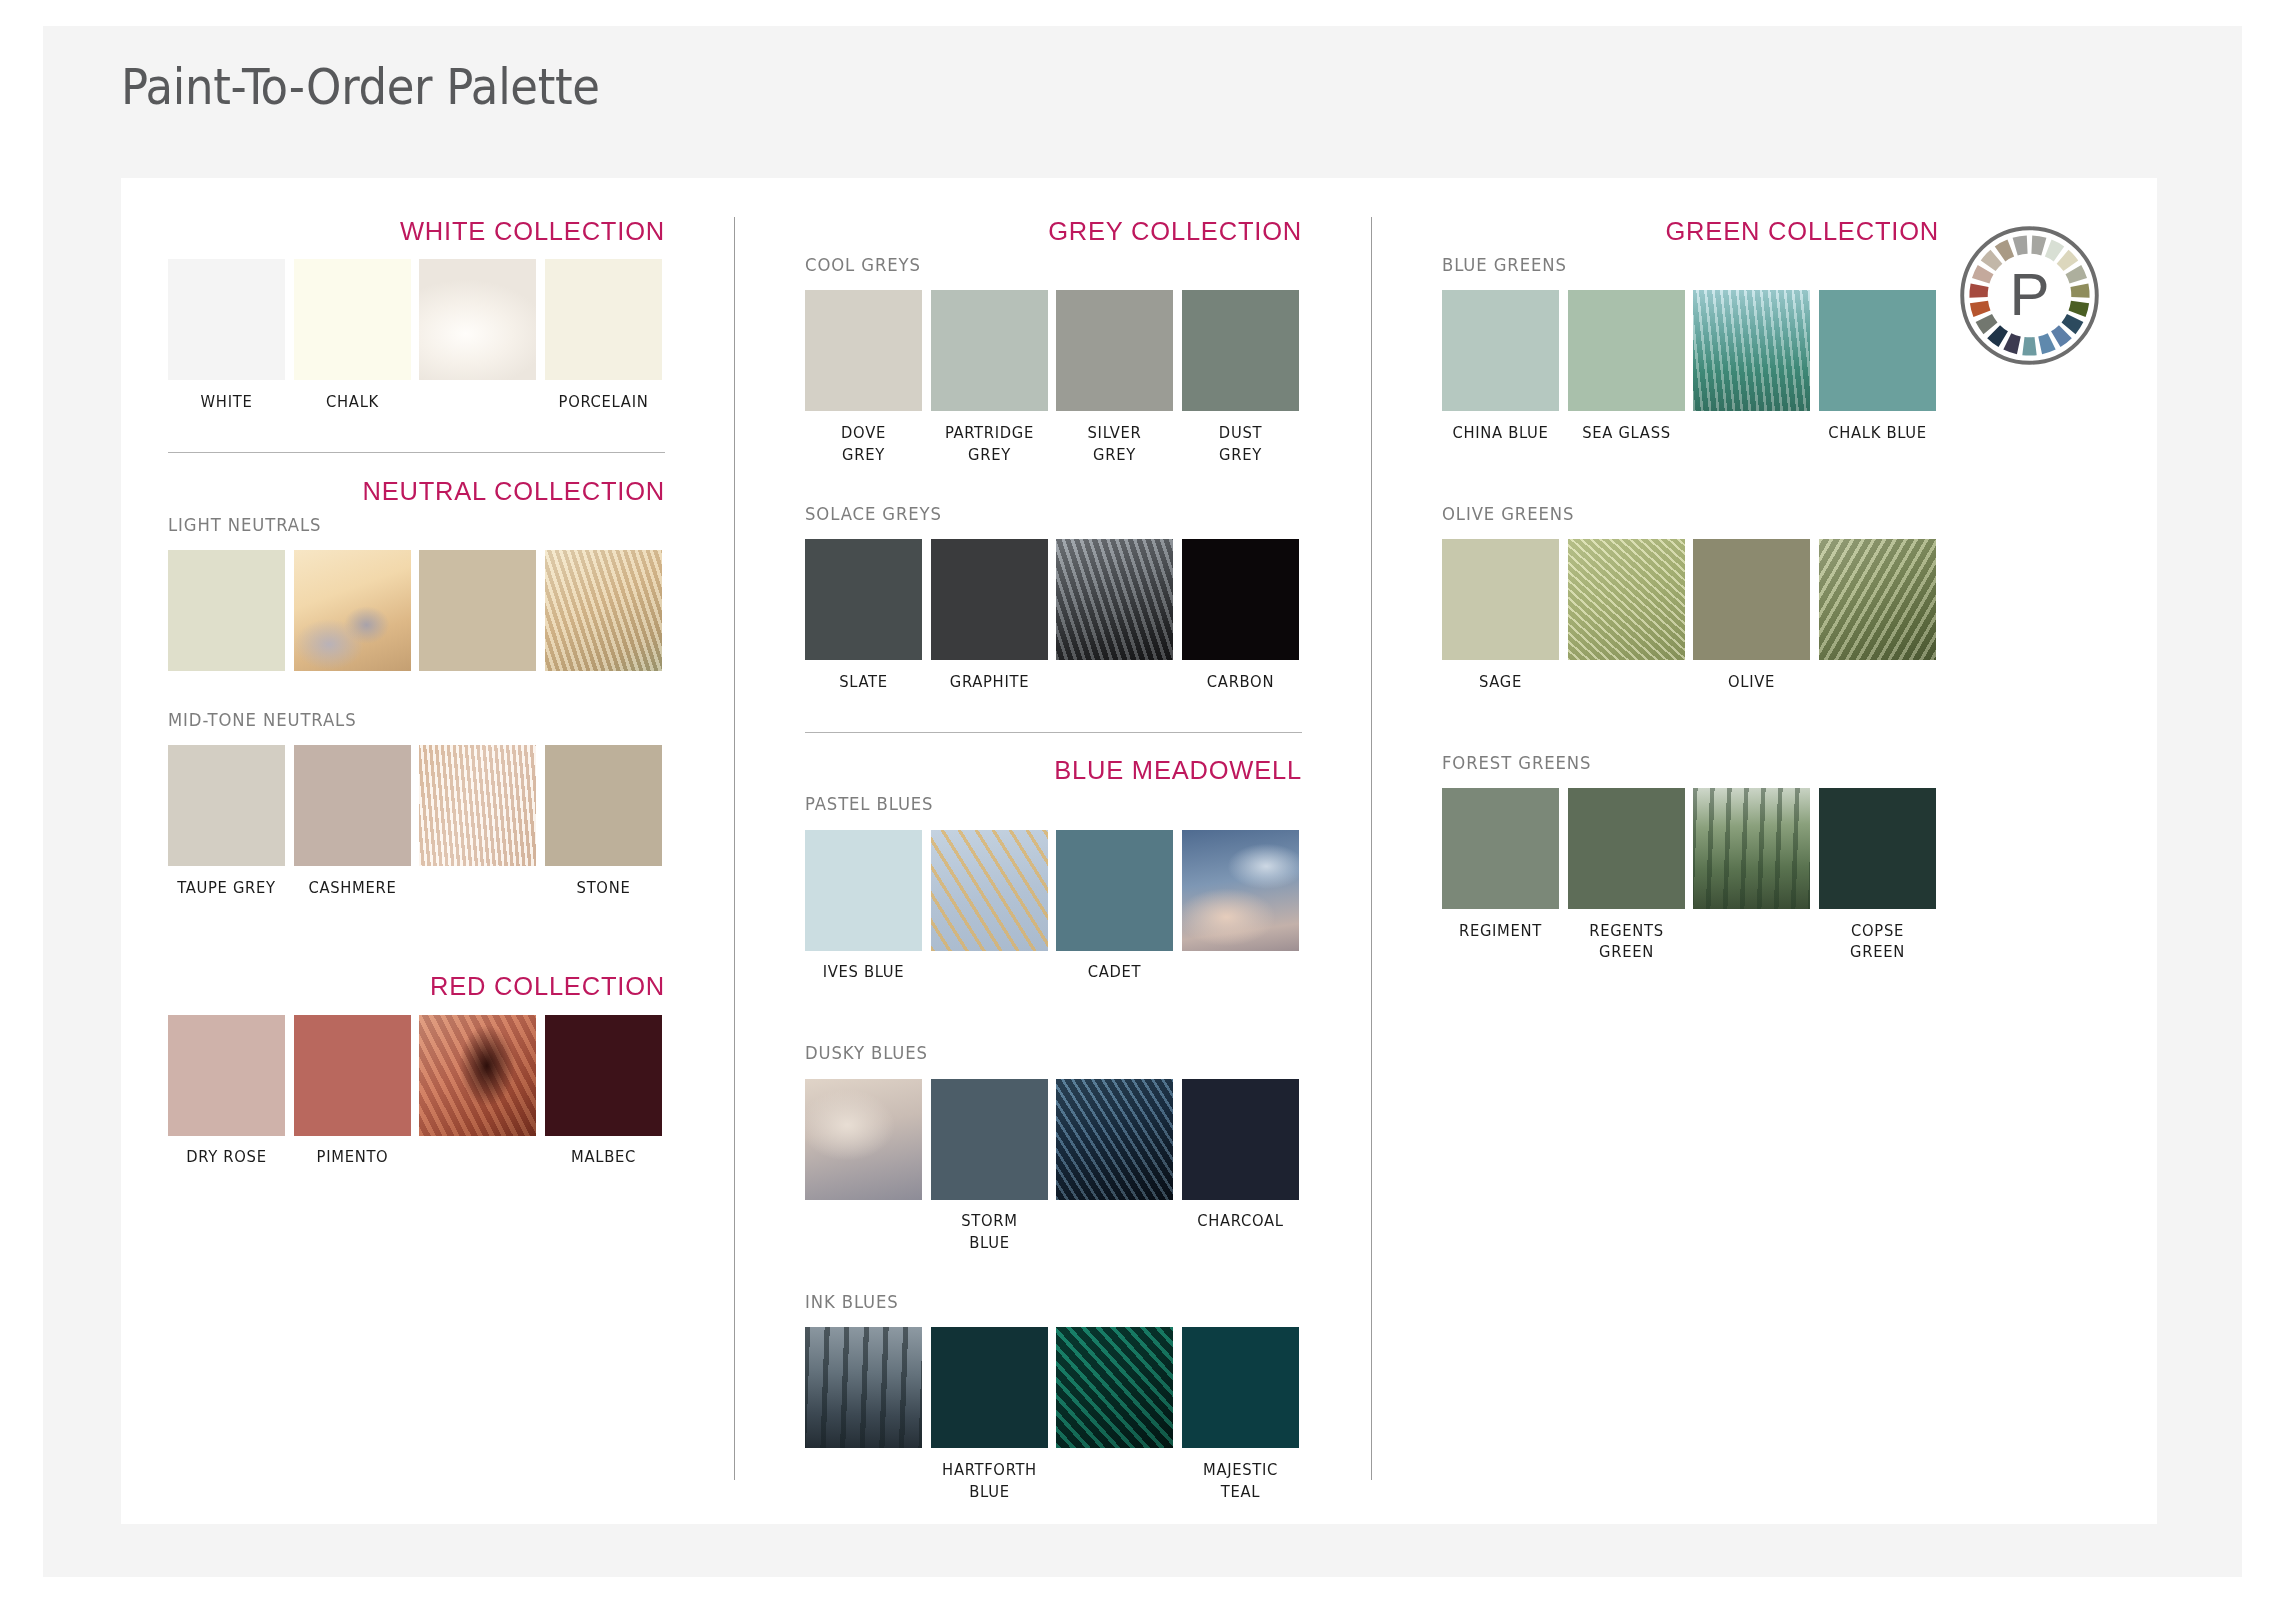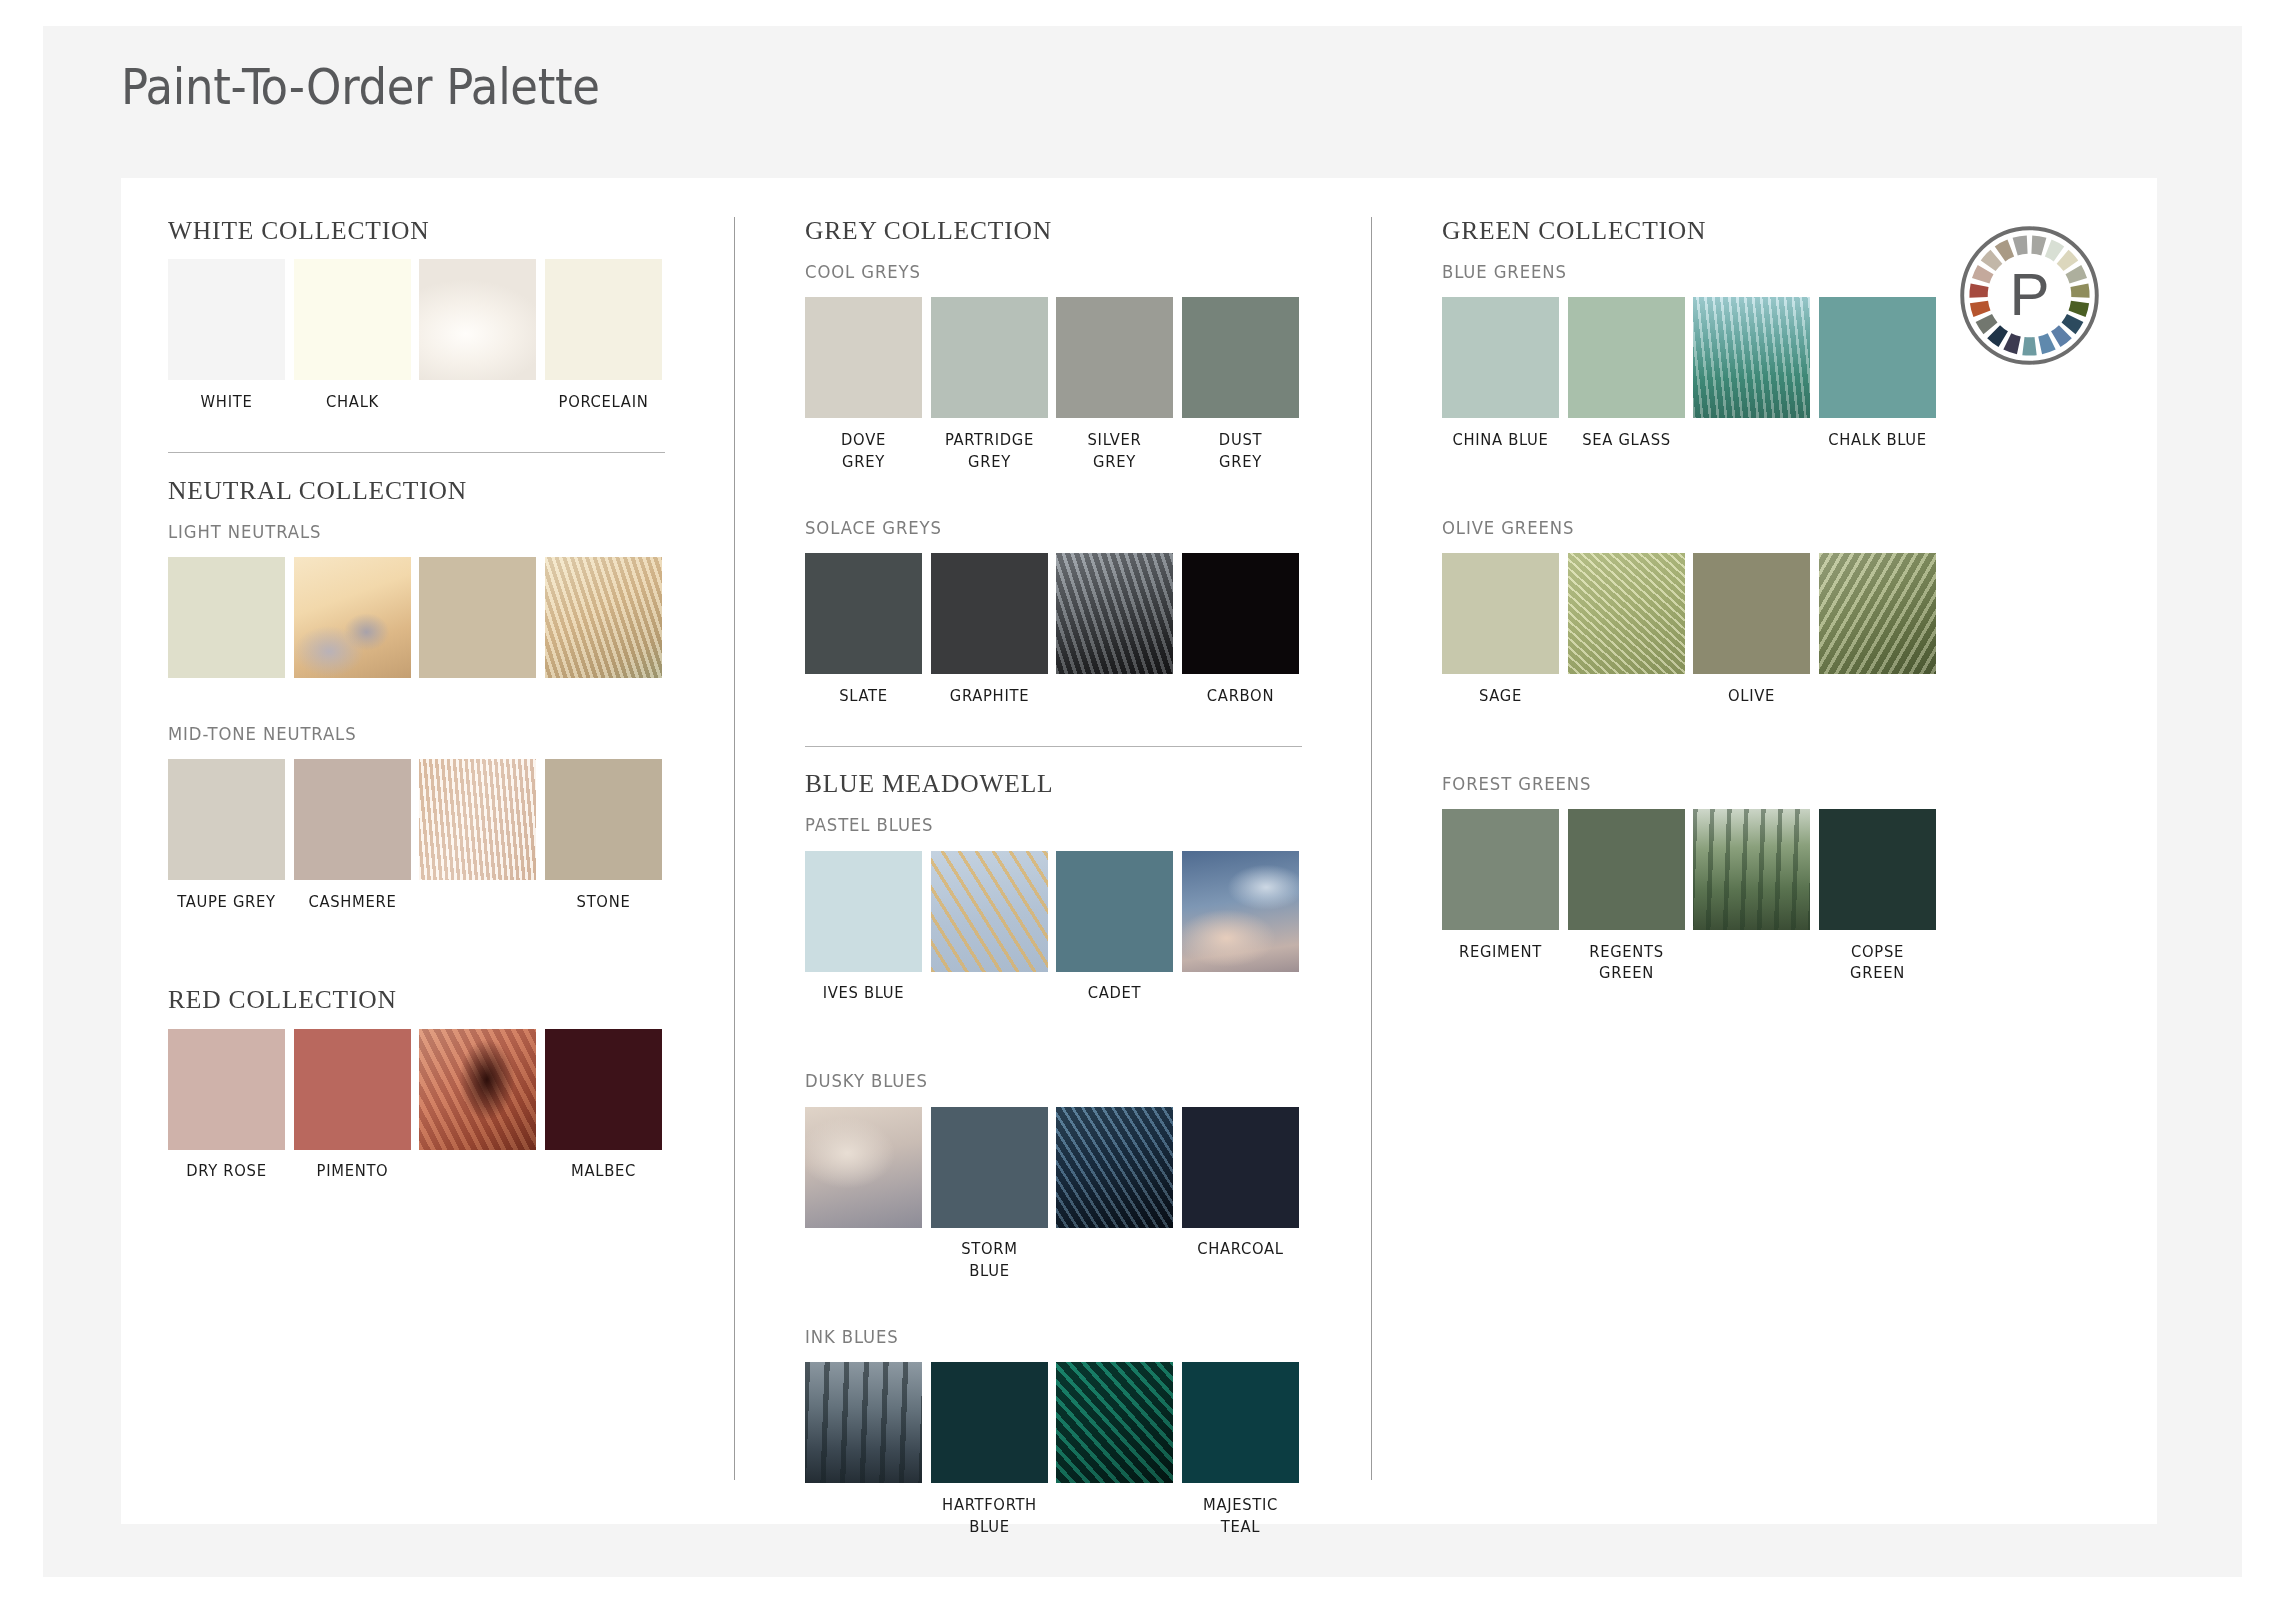--- a/index.html
+++ b/index.html
@@ -63,34 +63,35 @@
     background: #9b9b9b;
   }
   #divider-1 { left: 613px; }
   #divider-2 { left: 1250px; }
 
   
   .collection-title {
     font-size: 25.5px;
     font-weight: 400;
     letter-spacing: 0.8px;
-    color: #404040;
-    font-family: Liberation Serif, serif;
+    color: #be185d;
+    font-family: Liberation Sans, sans-serif;
     white-space: nowrap;
     line-height: 1.1;
+    text-align: right;
   }
   .group-title {
     font-size: 18.3px;
     font-weight: 400;
     letter-spacing: 0.9px;
     color: #7d7d7d;
     font-family: "DejaVu Sans Condensed", "Liberation Sans", sans-serif;
     white-space: nowrap;
     line-height: 1.2;
-    margin-top: 16px;
+    margin-top: 9px;
   }
 
   .swatch-group { position: relative; }
 
   
   .swatch-row {
     position: relative;
     width: 497px;
     height: 121px;
     margin-top: 14.4px;

